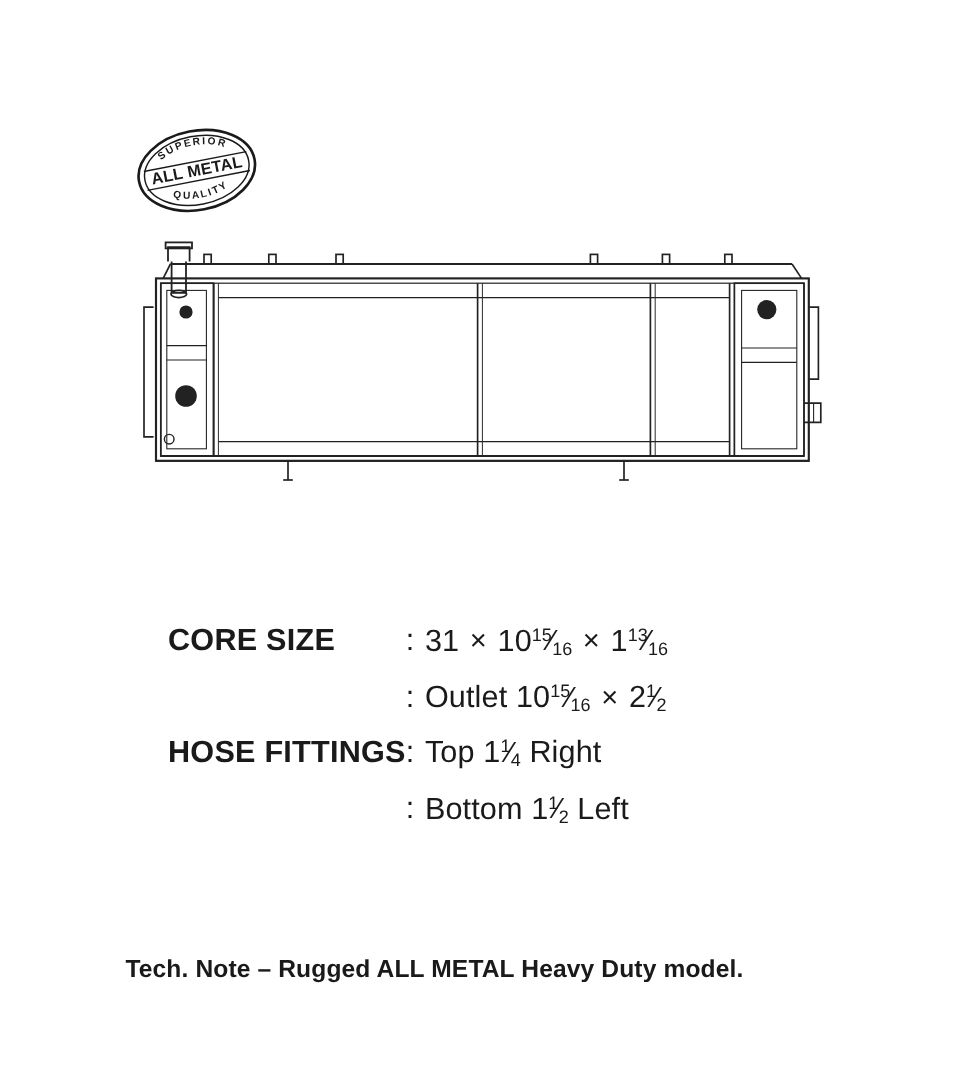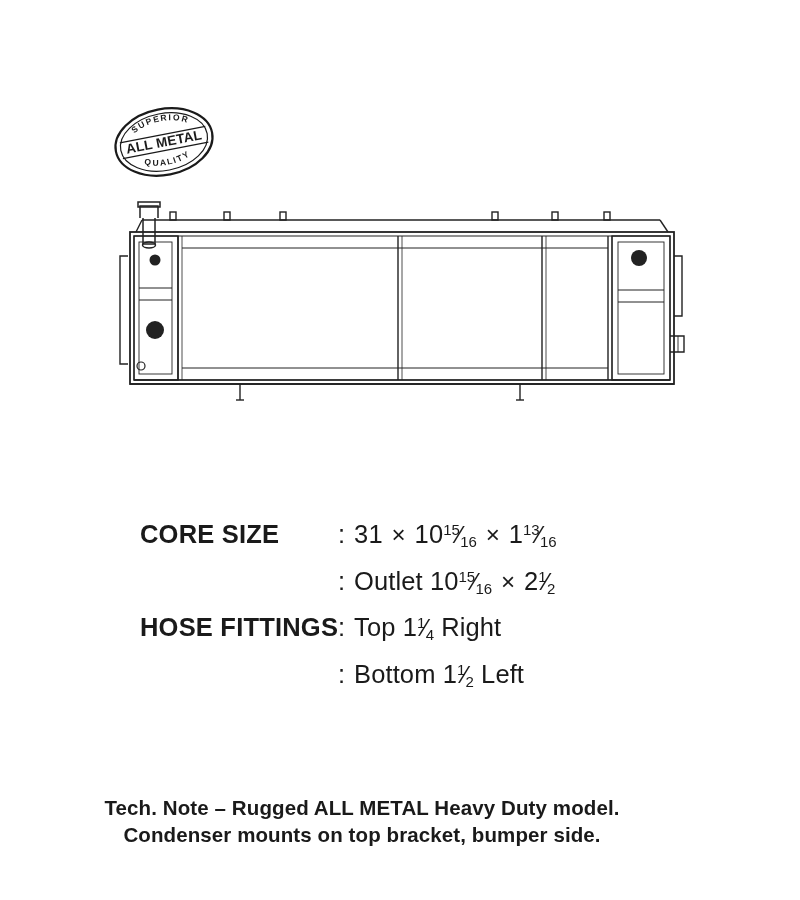--- a/index.html
+++ b/index.html
@@ -238,14 +238,13 @@
           <td class="label"></td>
           <td class="colon">:</td>
           <td class="value">Bottom 1<span class="frac"><span class="num">1</span><span class="sl">⁄</span><span class="den">2</span></span> Left</td>
         </tr>
       </tbody>
   </table>
 </div>
 
 <div id="note">
   <div>Tech. Note – Rugged ALL METAL Heavy Duty model.</div>
-  <div>Condenser mounts on top bracket, bumper side.</div>
 </div>
 
 </body></html>

